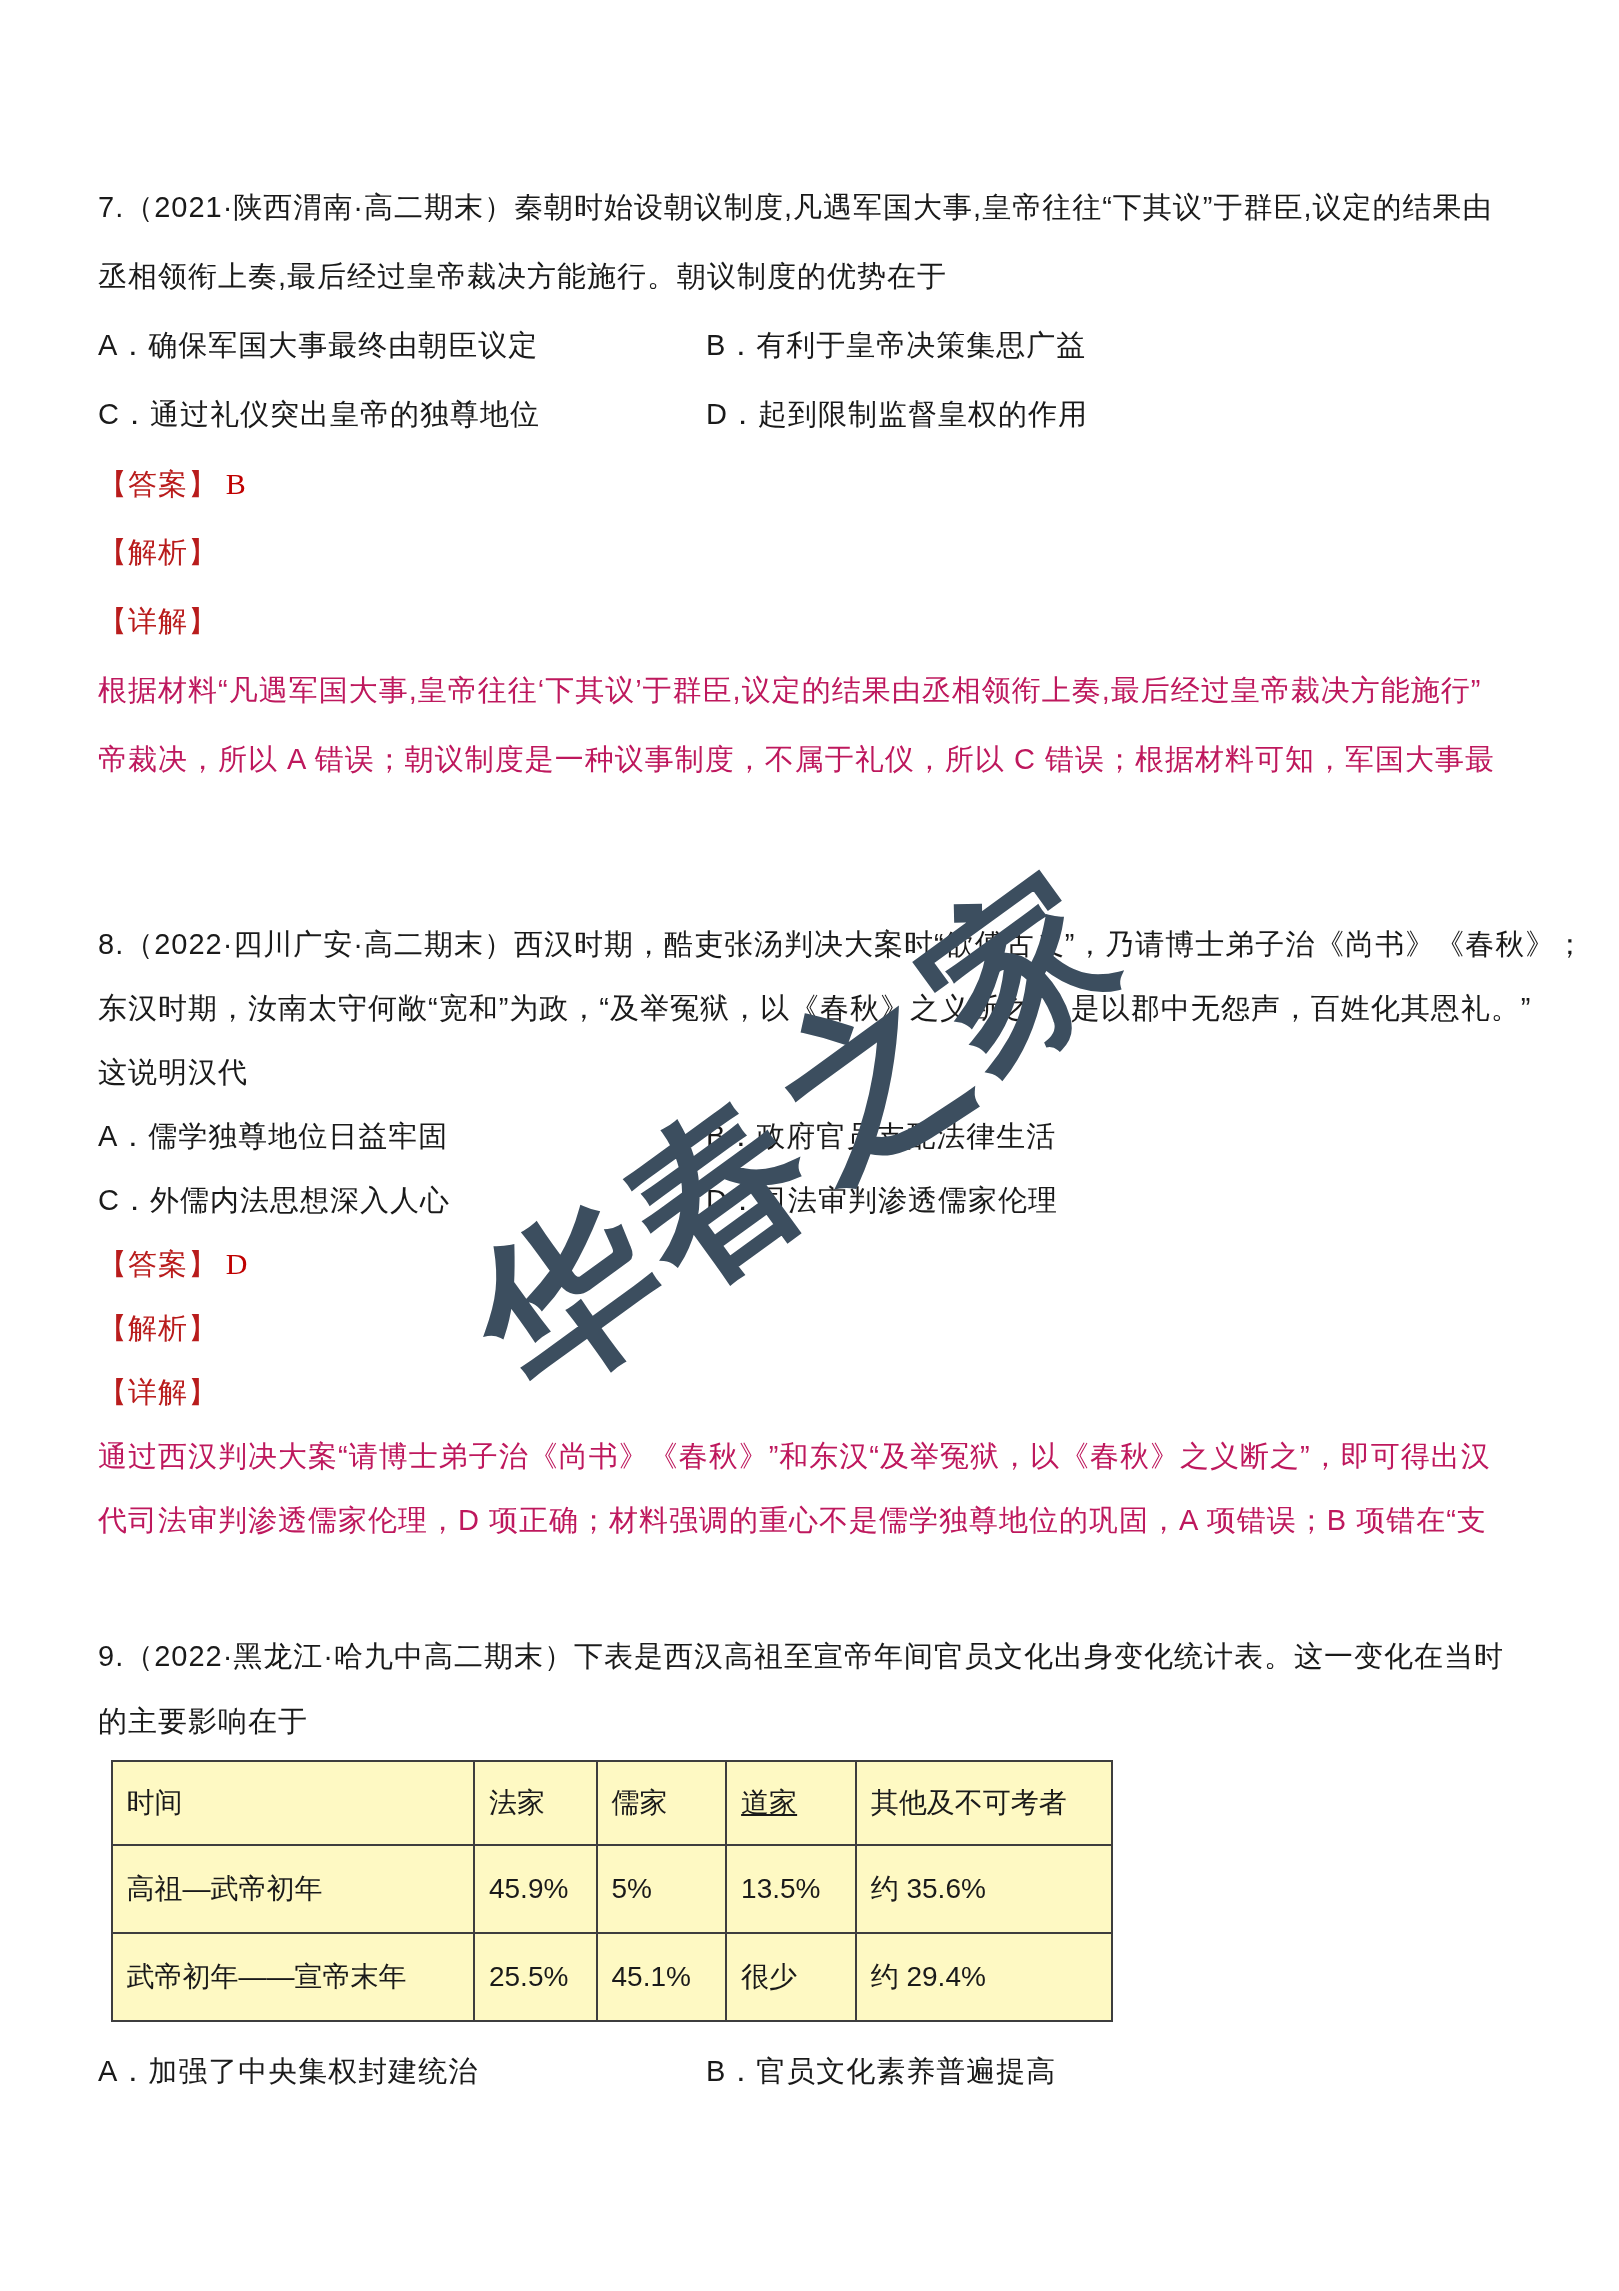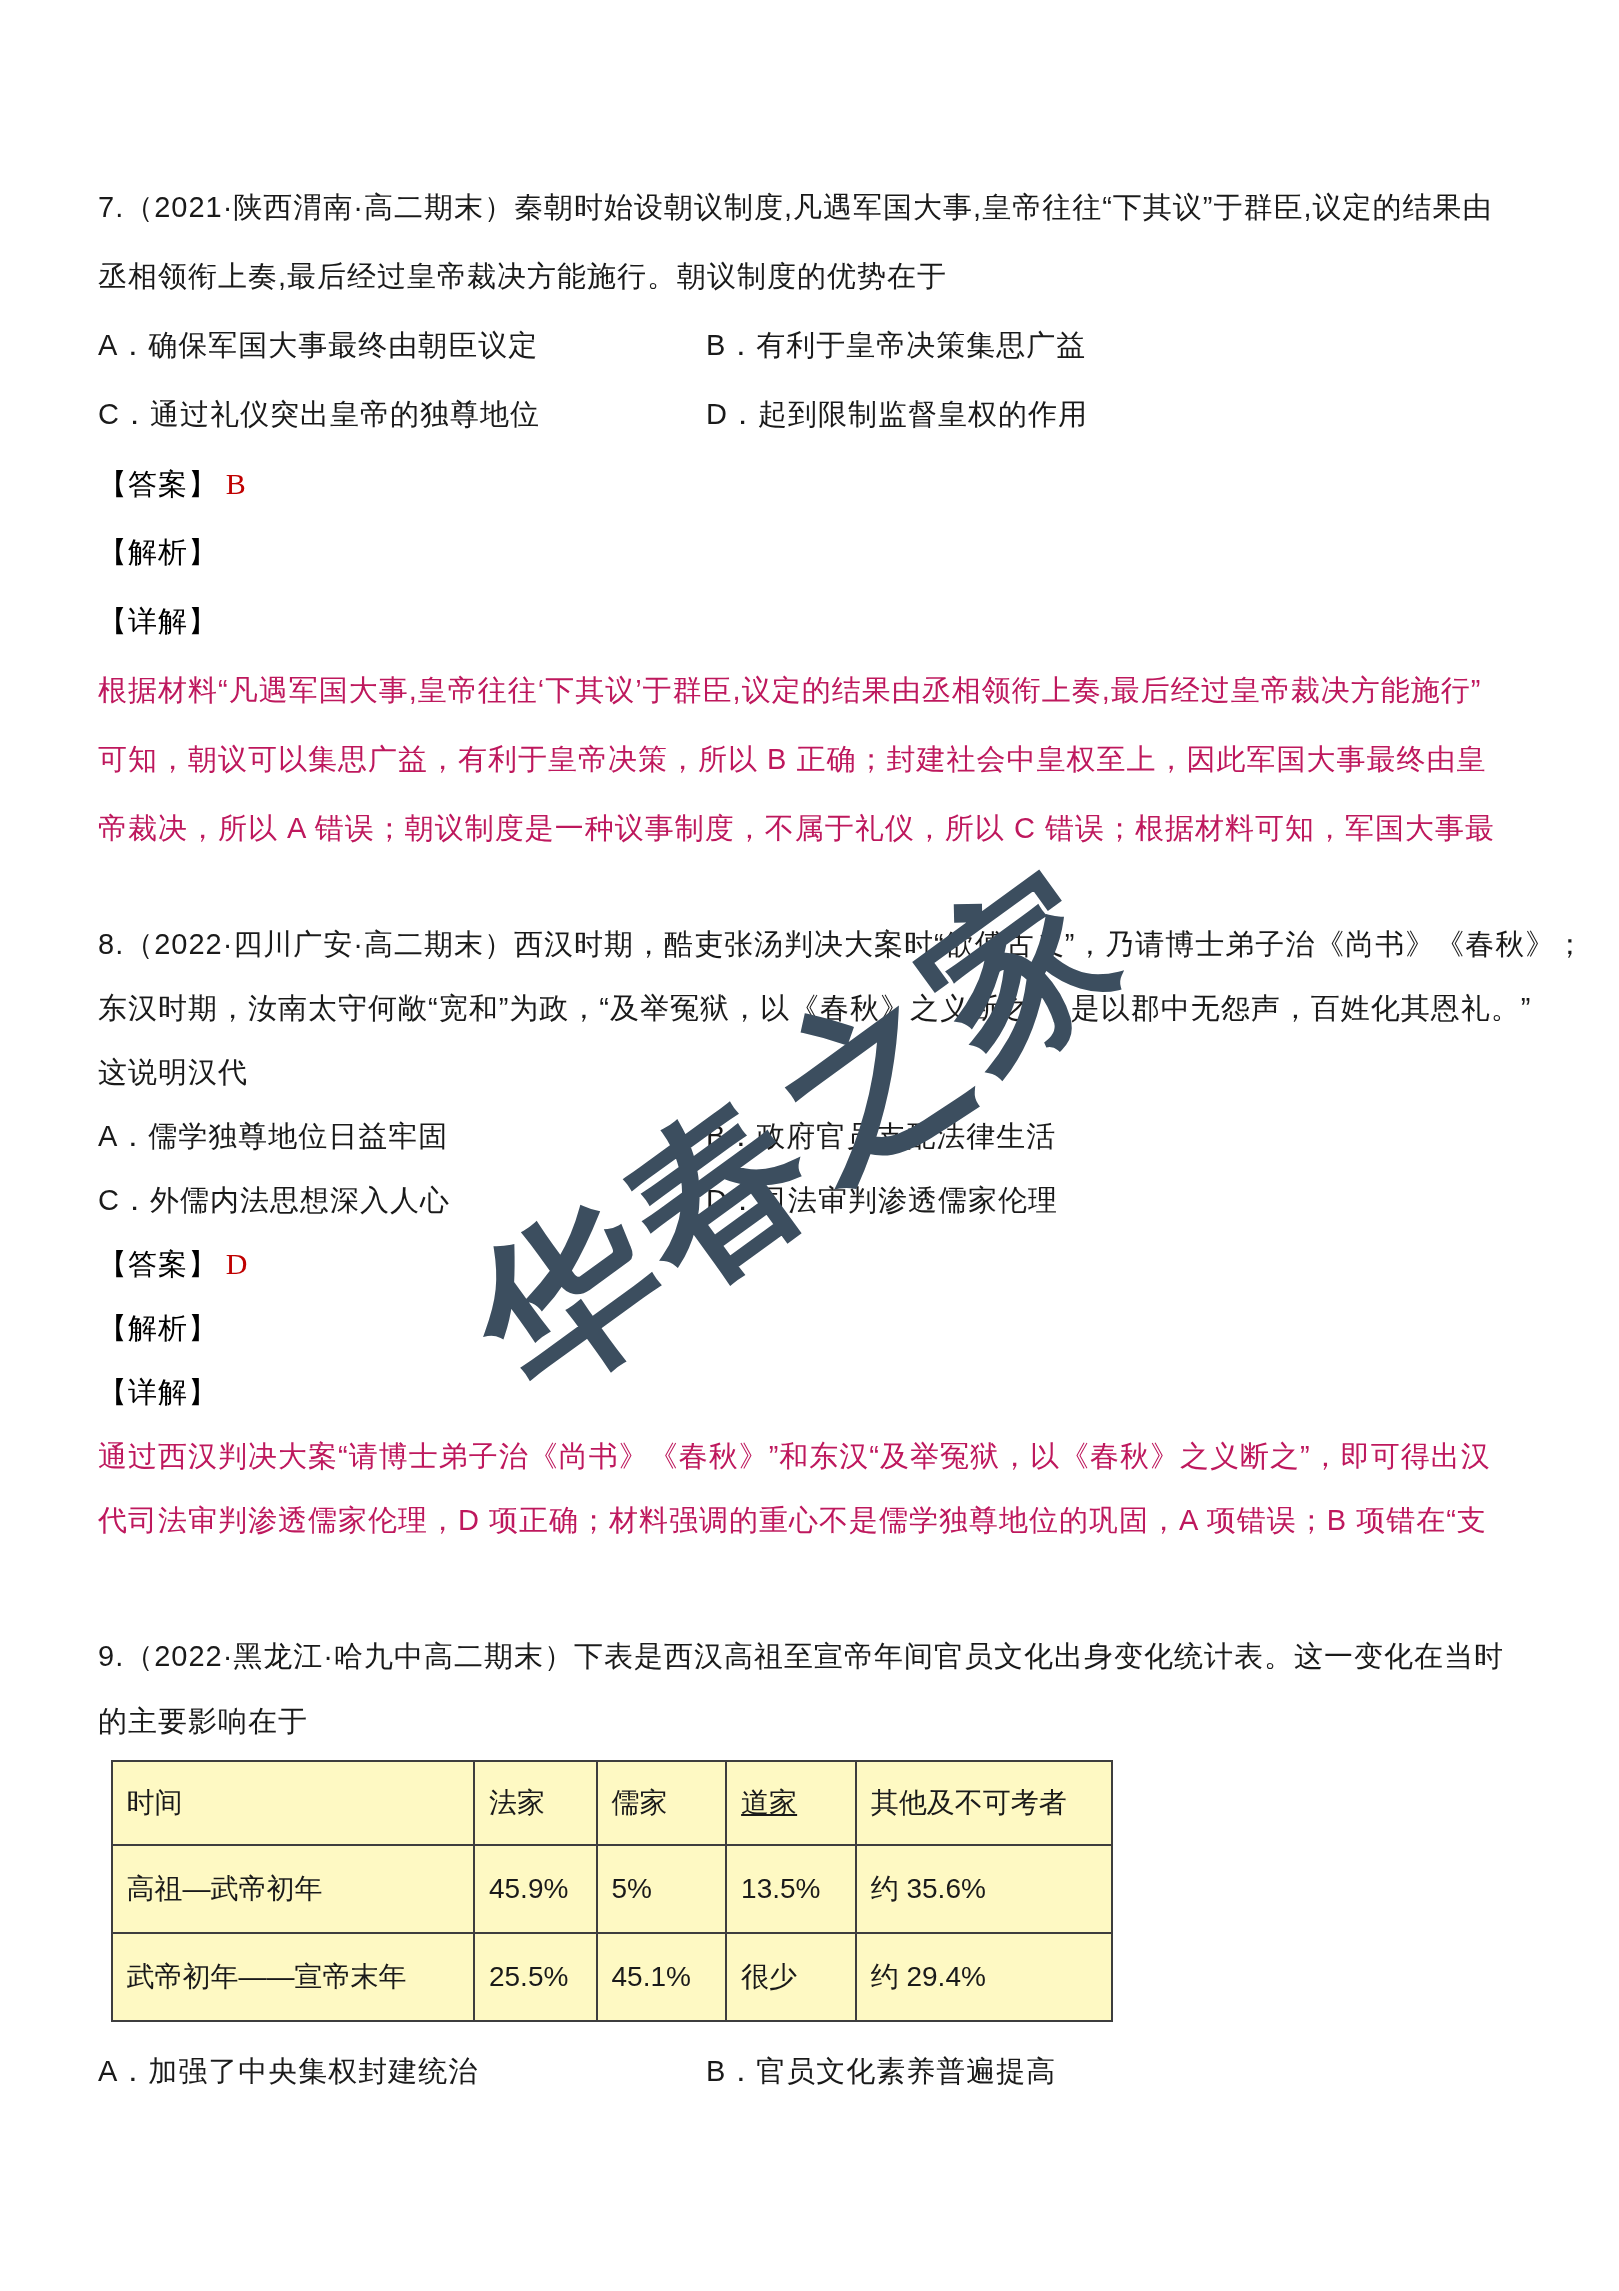--- a/index.html
+++ b/index.html
@@ -13,21 +13,21 @@
   }
   .qblock{position:absolute;left:98px;width:1441px;}
   #q7{top:173px;}
   #q8{top:912px;}
   #q9{top:1624px;}
   .ln{height:69px;line-height:69px;font-size:29px;letter-spacing:1px;white-space:nowrap;}
   #q8 .ln{height:64px;line-height:64px;}
   #q9 .ln{height:65px;line-height:65px;}
   .opt-left{display:inline-block;width:608px;}
   .red{color:#be185d;}
-  .lab{color:#000000;}
+  .lab{color:#b91c1c;}
   .ans-letter{color:#c00000;font-family:"Liberation Serif","DejaVu Serif",serif;margin-left:7.8px;font-size:30px;}
   .stat-table{
     border-collapse:collapse;
     margin:5.9px 0 0 12.7px;
     border:2.9px solid #3e3e3e;
   }
   .stat-table td{
     border:2.9px solid #3e3e3e;
     border-left-width:2px;border-right-width:2px;
     font-size:28px;
@@ -74,21 +74,20 @@
     <div class="ln">
       <span class="lab">【答案】</span><span class="ans-letter">B</span>
     </div>
     <div class="ln">
       <span class="lab">【解析】</span>
     </div>
     <div class="ln">
       <span class="lab">【详解】</span>
     </div>
     <div class="ln red">根据材料“凡遇军国大事,皇帝往往‘下其议’于群臣,议定的结果由丞相领衔上奏,最后经过皇帝裁决方能施行”</div>
-    <div class="ln red">可知，朝议可以集思广益，有利于皇帝决策，所以 B 正确；封建社会中皇权至上，因此军国大事最终由皇</div>
     <div class="ln red">帝裁决，所以 A 错误；朝议制度是一种议事制度，不属于礼仪，所以 C 错误；根据材料可知，军国大事最</div>
   </div>
 
   <div class="qblock" id="q8">
     <div class="ln">8.（2022·四川广安·高二期末）西汉时期，酷吏张汤判决大案时“欲傅古义”，乃请博士弟子治《尚书》《春秋》；</div>
     <div class="ln">东汉时期，汝南太守何敞“宽和”为政，“及举冤狱，以《春秋》之义断之”，是以郡中无怨声，百姓化其恩礼。”</div>
     <div class="ln">这说明汉代</div>
     <div class="ln">
       <span class="opt-left">A．儒学独尊地位日益牢固</span><span>B．政府官员支配法律生活</span>
     </div>

